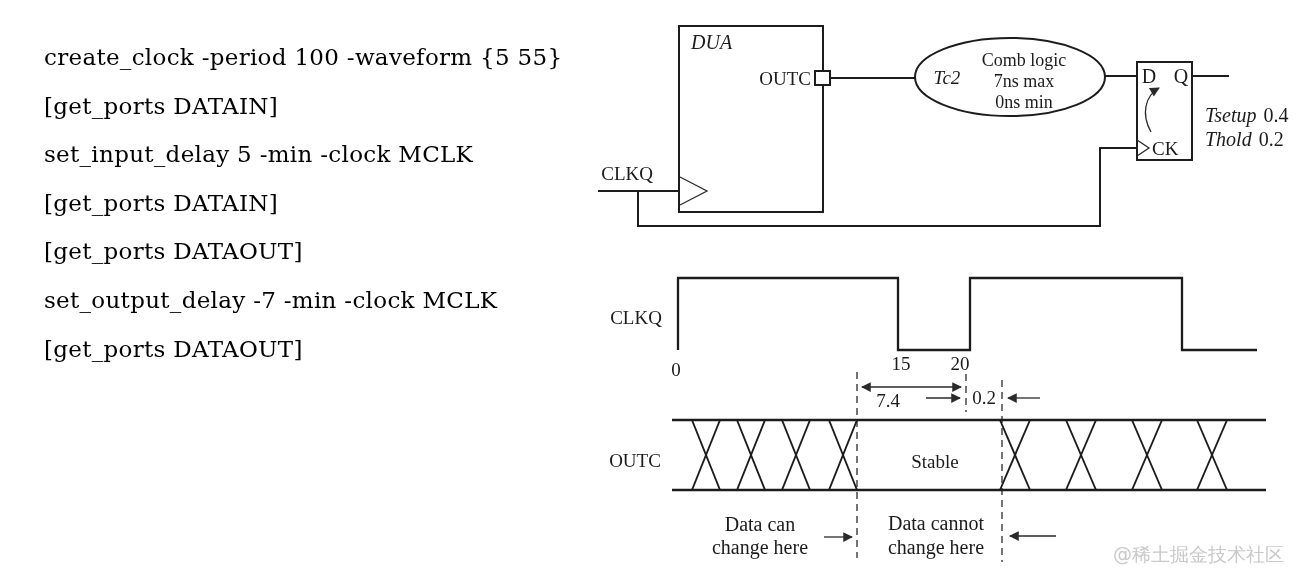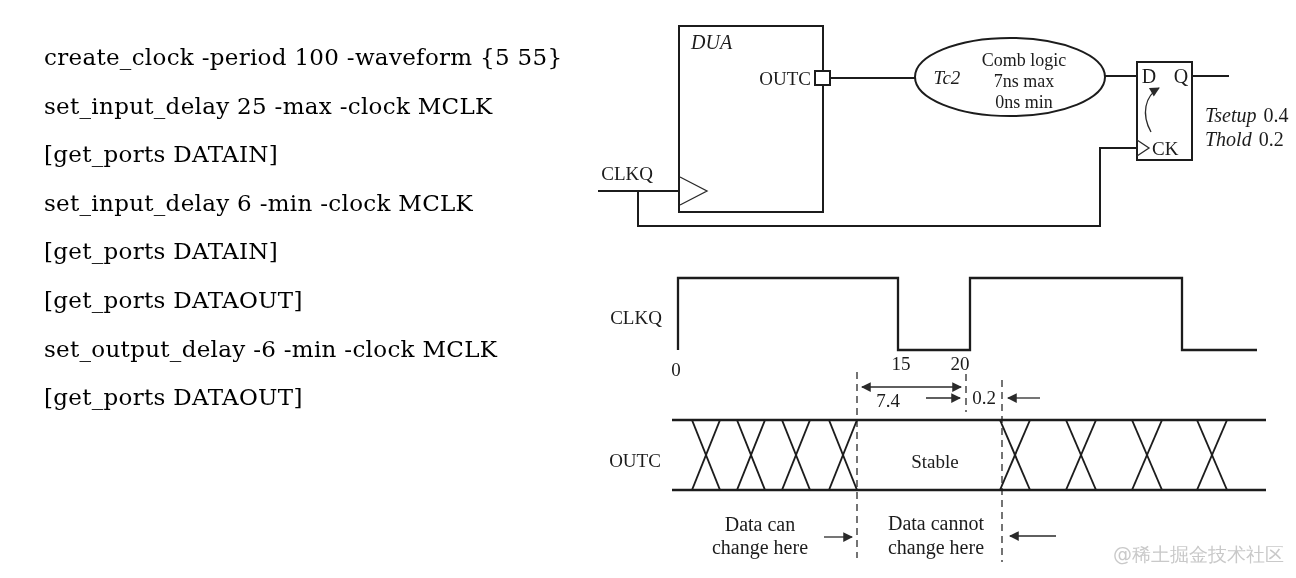--- a/index.html
+++ b/index.html
@@ -41,26 +41,25 @@
   .t-ellipse{font-size:18px;}
   .watermark{fill:#c9c9c9;font-size:19px;font-family:"DejaVu Sans", sans-serif;}
 </style>
 </head>
 <body>
 
 <div class="canvas">
 
   <div class="sdc-block">
     <div class="sdc-line">create_clock -period 100 -waveform {5 55}</div>
-    <div class="sdc-line">set_input_delay 25 -max -clock MCLK</div>
     <div class="sdc-line">[get_ports DATAIN]</div>
-    <div class="sdc-line">set_input_delay 6 -min -clock MCLK</div>
+    <div class="sdc-line">set_input_delay 5 -min -clock MCLK</div>
     <div class="sdc-line">[get_ports DATAIN]</div>
     <div class="sdc-line">[get_ports DATAOUT]</div>
-    <div class="sdc-line">set_output_delay -6 -min -clock MCLK</div>
+    <div class="sdc-line">set_output_delay -7 -min -clock MCLK</div>
     <div class="sdc-line">[get_ports DATAOUT]</div>
   </div>
 
   <svg class="diagram" width="1296" height="578" viewBox="0 0 1296 578">
     <defs>
       <marker id="ah" viewBox="0 0 10 10" refX="9" refY="5" markerWidth="9.5" markerHeight="7.5" orient="auto-start-reverse">
         <path d="M0,0 L10,5 L0,10 z" fill="#2a2a2a"></path>
       </marker>
     </defs>
 

